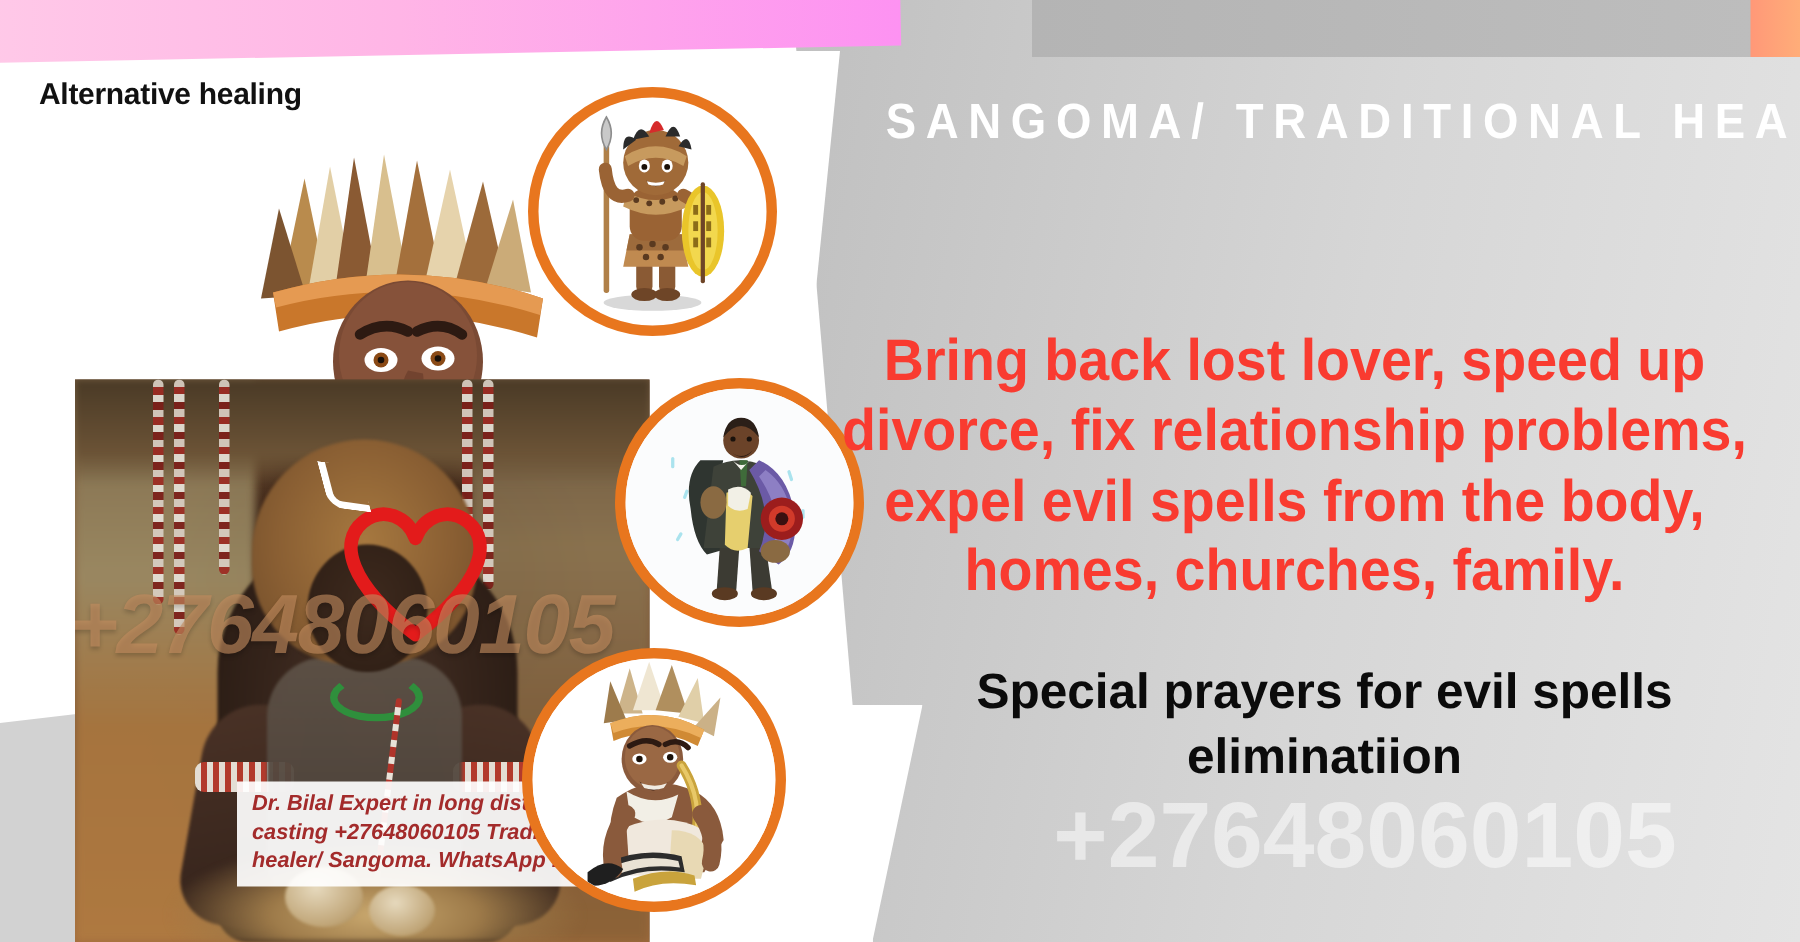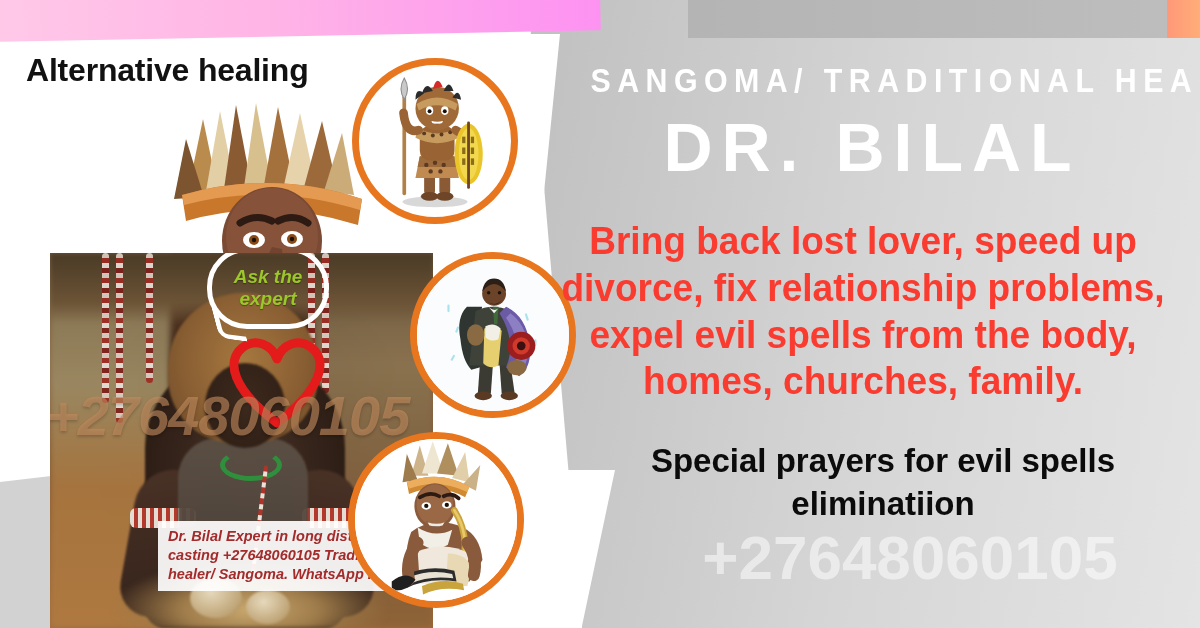--- a/index.html
+++ b/index.html
@@ -197,21 +197,21 @@
   }
   .caption-box p{
     margin:0;font-style:italic;font-weight:bold;
     font-size:14.5px;line-height:1.32;color:#a32b2b;
     white-space:nowrap;
   }
 
   
   .alt-healing{
     position:absolute;left:26px;top:52px;
-    font-size:32px;font-weight:bold;color:#111;
+    font-size:20px;font-weight:bold;color:#111;
     letter-spacing:-.2px;
   }
 
   
   .circ{
     position:absolute;border:7px solid #e8761e;border-radius:50%;
     background:#ffffff;overflow:hidden;
   }
   .c1{left:352px;top:58px;width:152px;height:152px;}
   .c2{left:410px;top:252px;width:152px;height:152px;}
@@ -336,23 +336,20 @@
     <div class="neck-green"></div>
     <div class="neck-red"></div>
     <div class="ground-objects"></div>
     <div class="gourd" style="left:140px;bottom:10px;"></div>
     <div class="gourd" style="left:196px;bottom:4px;width:44px;height:34px;"></div>
 
     <svg class="heart-svg" viewBox="0 0 110 100">
       <path d="M55 92 C 10 58, 4 30, 20 17 C 34 6, 50 14, 55 28 C 60 14, 76 6, 90 17 C 106 30, 100 58, 55 92 Z" fill="none" stroke="#e31b1b" stroke-width="9" stroke-linejoin="round"></path>
     </svg>
 
-    <div class="bubble">
-      <div class="bubble-text">Ask the expert</div>
-    </div>
     <div class="bubble-tail"></div>
 
     <div class="photo-watermark">+27648060105</div>
 
     <div class="caption-box">
       <p>Dr. Bilal Expert in long distan</p>
       <p>casting +27648060105 Traditi</p>
       <p>healer/ Sangoma. WhatsApp n</p>
     </div>
   </div>
@@ -510,18 +507,17 @@
       </g>
 
       <path d="M58 96 q-12 16 -8 34" stroke="#8a5a3c" stroke-width="11" fill="none" stroke-linecap="round"></path>
       <path d="M104 96 q10 14 6 30" stroke="#8a5a3c" stroke-width="11" fill="none" stroke-linecap="round"></path>
 
       <path d="M34 132 q12 -10 22 -2 q-8 12 -22 10 Z" fill="#1f1f1f"></path>
     </svg>
   </div>
 
   <div class="kicker">SANGOMA/ TRADITIONAL HEALER</div>
-  <div class="docname">DR. BILAL</div>
   <div class="redblock">Bring back lost lover, speed up divorce, fix relationship problems, expel evil spells from the body, homes, churches, family.</div>
   <div class="blackblock">Special prayers for  evil spells eliminatiion</div>
   <div class="big-watermark">+27648060105</div>
 
 </div>
 
 </body></html>

